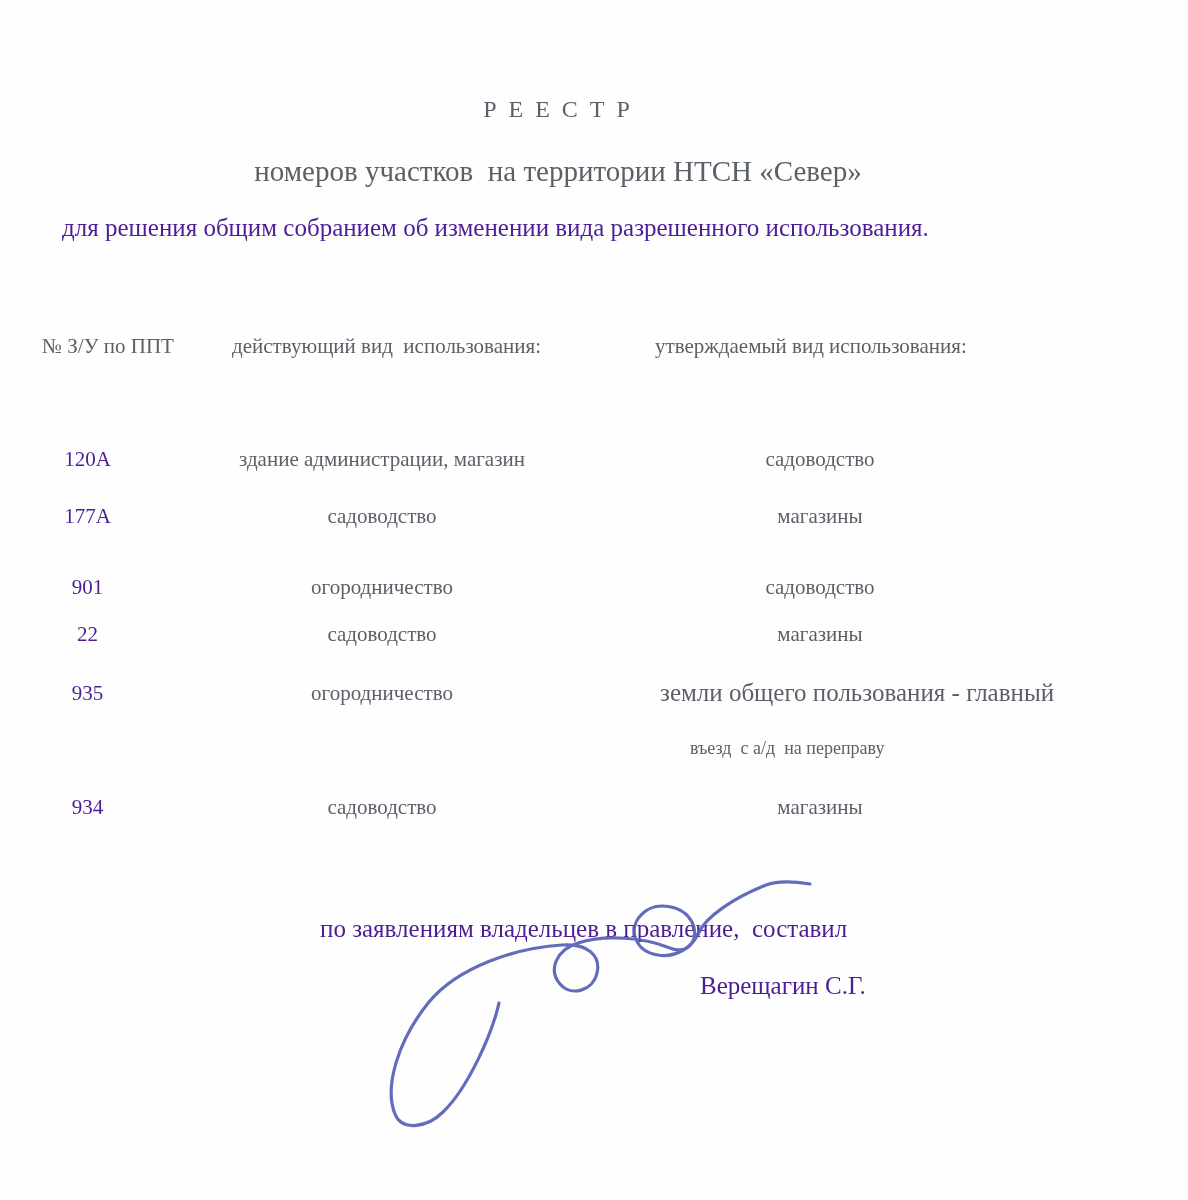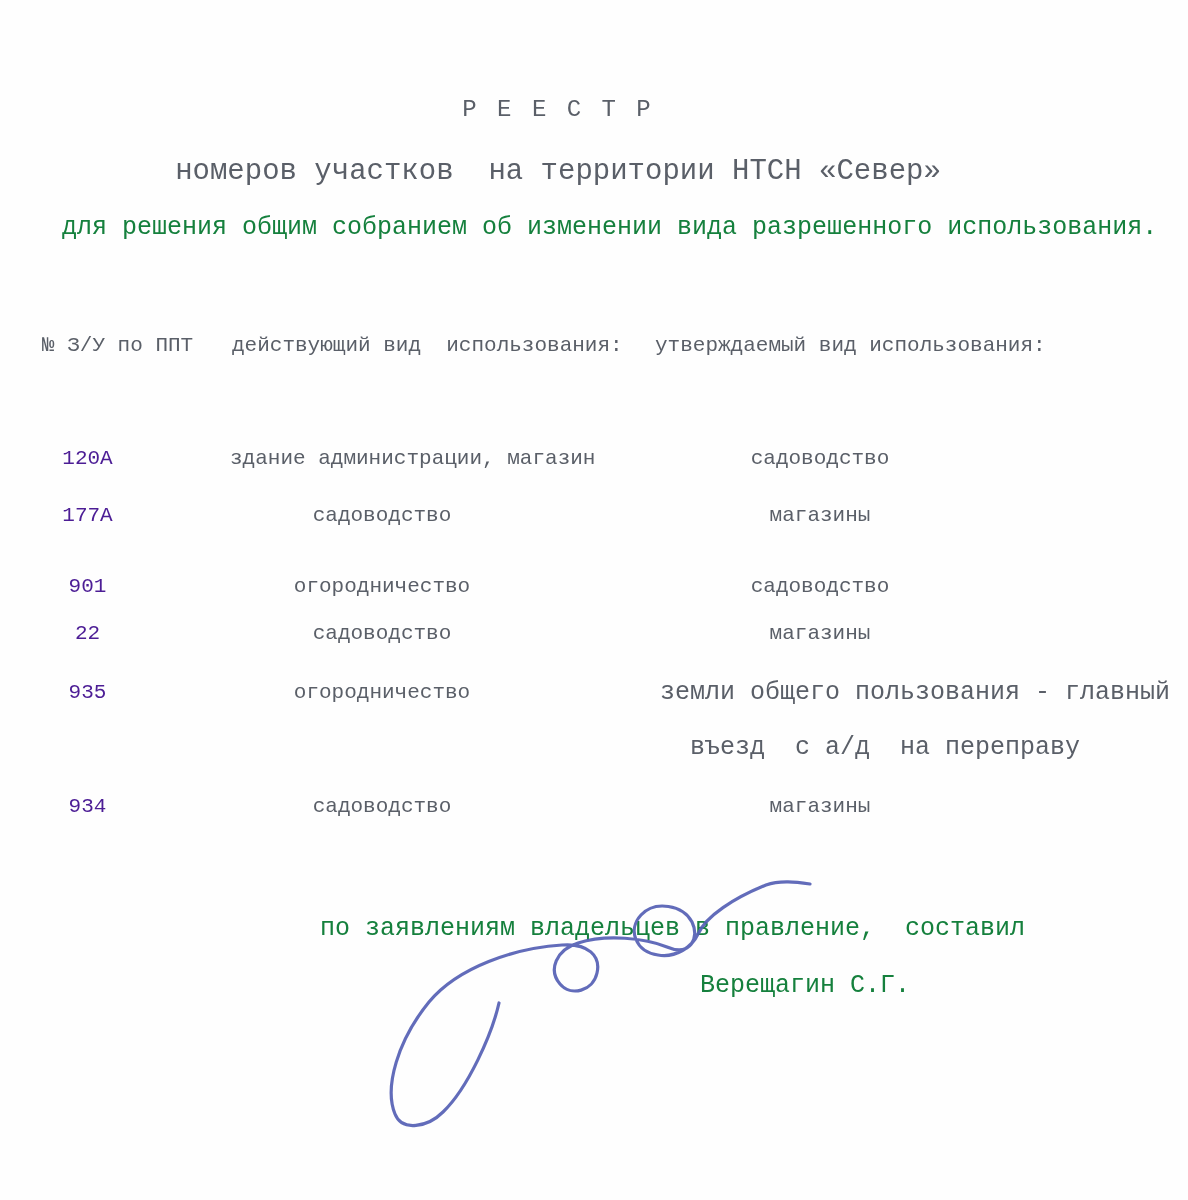--- a/index.html
+++ b/index.html
@@ -5,30 +5,30 @@
   html, body {
     margin: 0;
     padding: 0;
     background: #ffffff;
   }
   .page {
     position: relative;
     width: 1188px;
     height: 1200px;
     background: #fefefe;
-    font-family: Liberation Mono, monospace;
+    font-family: Liberation Serif, serif;
     color: #5a5f68;
     overflow: hidden;
   }
   .line {
     position: absolute;
     white-space: pre;
     font-size: 25px;
     line-height: 30px;
-    color: #15803d;
+    color: #4c1d95;
   }
   .center-line {
     position: absolute;
     left: 58px;
     width: 1000px;
     text-align: center;
     white-space: pre;
     font-size: 29px;
     color: #5a5f68;
   }
@@ -121,21 +121,21 @@
   <div class="row" style="top:619px">
     <div class="cell cell-num">22</div>
     <div class="cell cell-cur">садоводство</div>
     <div class="cell cell-app">магазины</div>
   </div>
 
   <div class="row" style="top:678px; height:90px">
     <div class="cell cell-num">935</div>
     <div class="cell cell-cur">огородничество</div>
     <div class="cell cell-app-long" style="position:absolute; white-space:pre; font-size:25px; line-height:30px;">земли общего пользования - главный</div>
-    <div class="cell-app-long2" style="position:absolute; white-space:pre; font-size:25px; line-height:30px;">въезд  с а/д  на переправу</div>
+    <div class="cell-app-long2" style="position:absolute; white-space:pre; font-size:18px; line-height:30px;">въезд  с а/д  на переправу</div>
   </div>
 
   <div class="row" style="top:792px">
     <div class="cell cell-num">934</div>
     <div class="cell cell-cur">садоводство</div>
     <div class="cell cell-app">магазины</div>
   </div>
 
   <div class="line" style="left:320px; top:914px">по заявлениям владельцев в правление,  составил</div>
 

